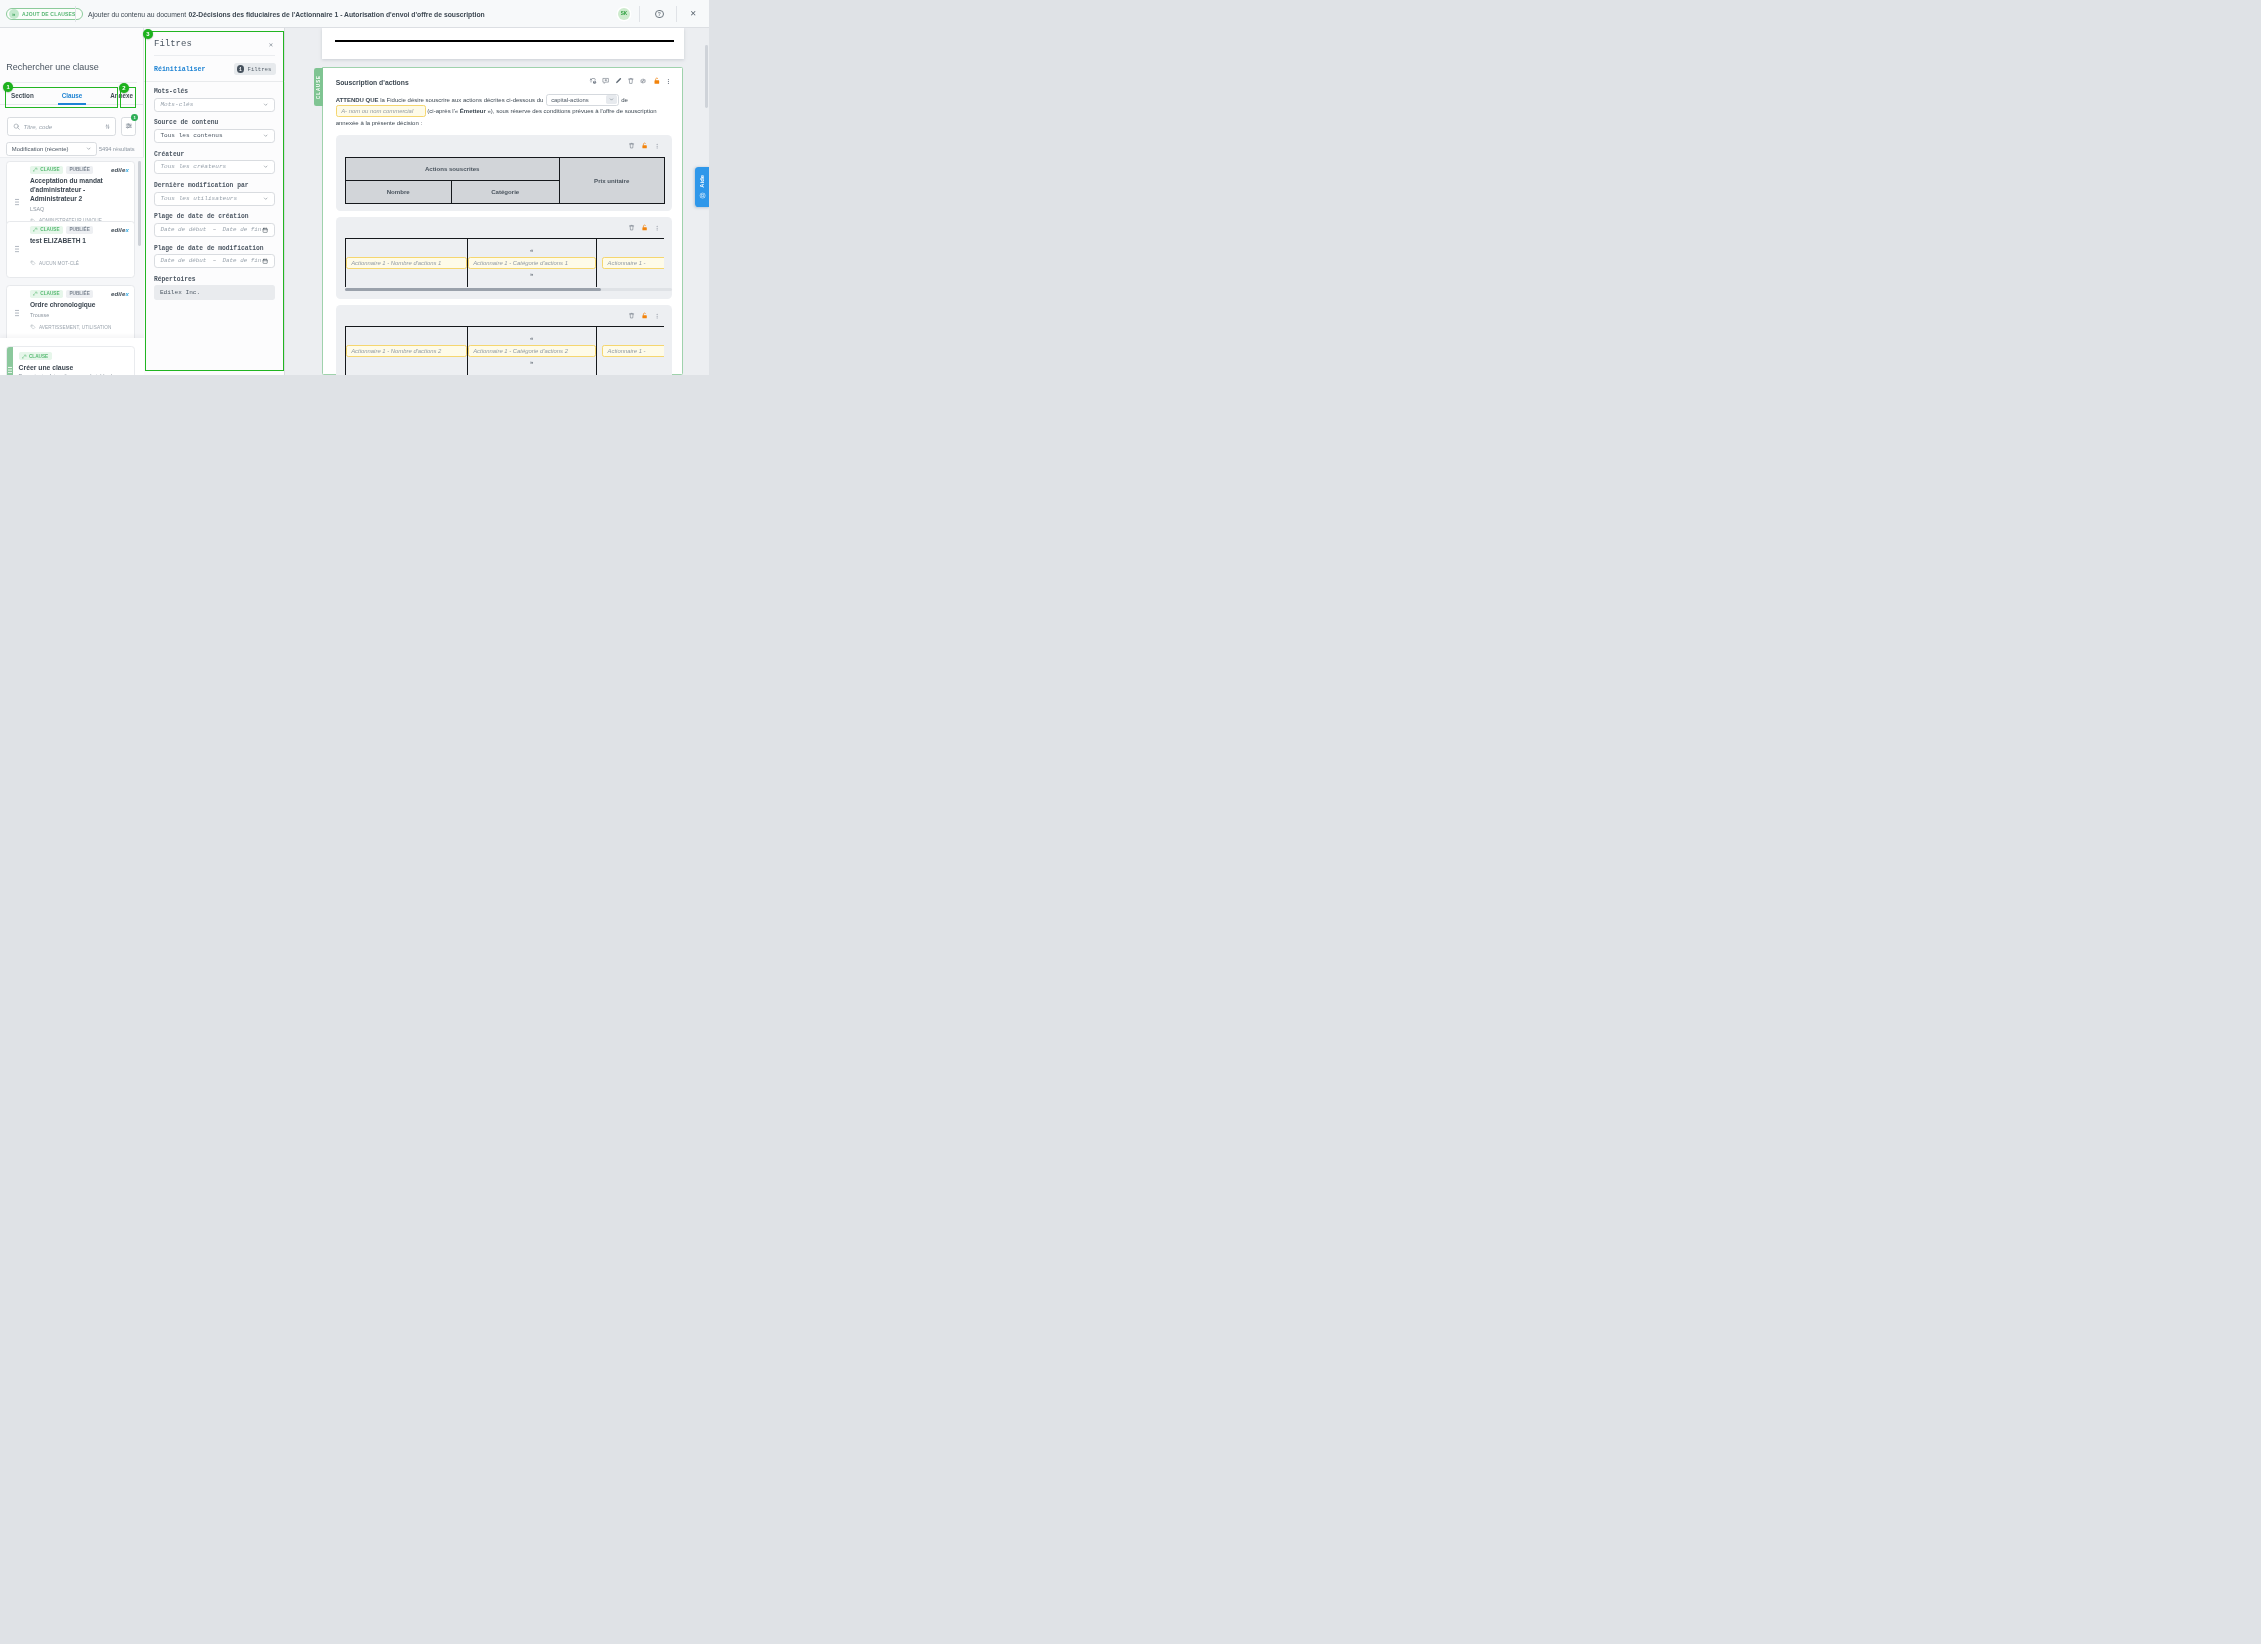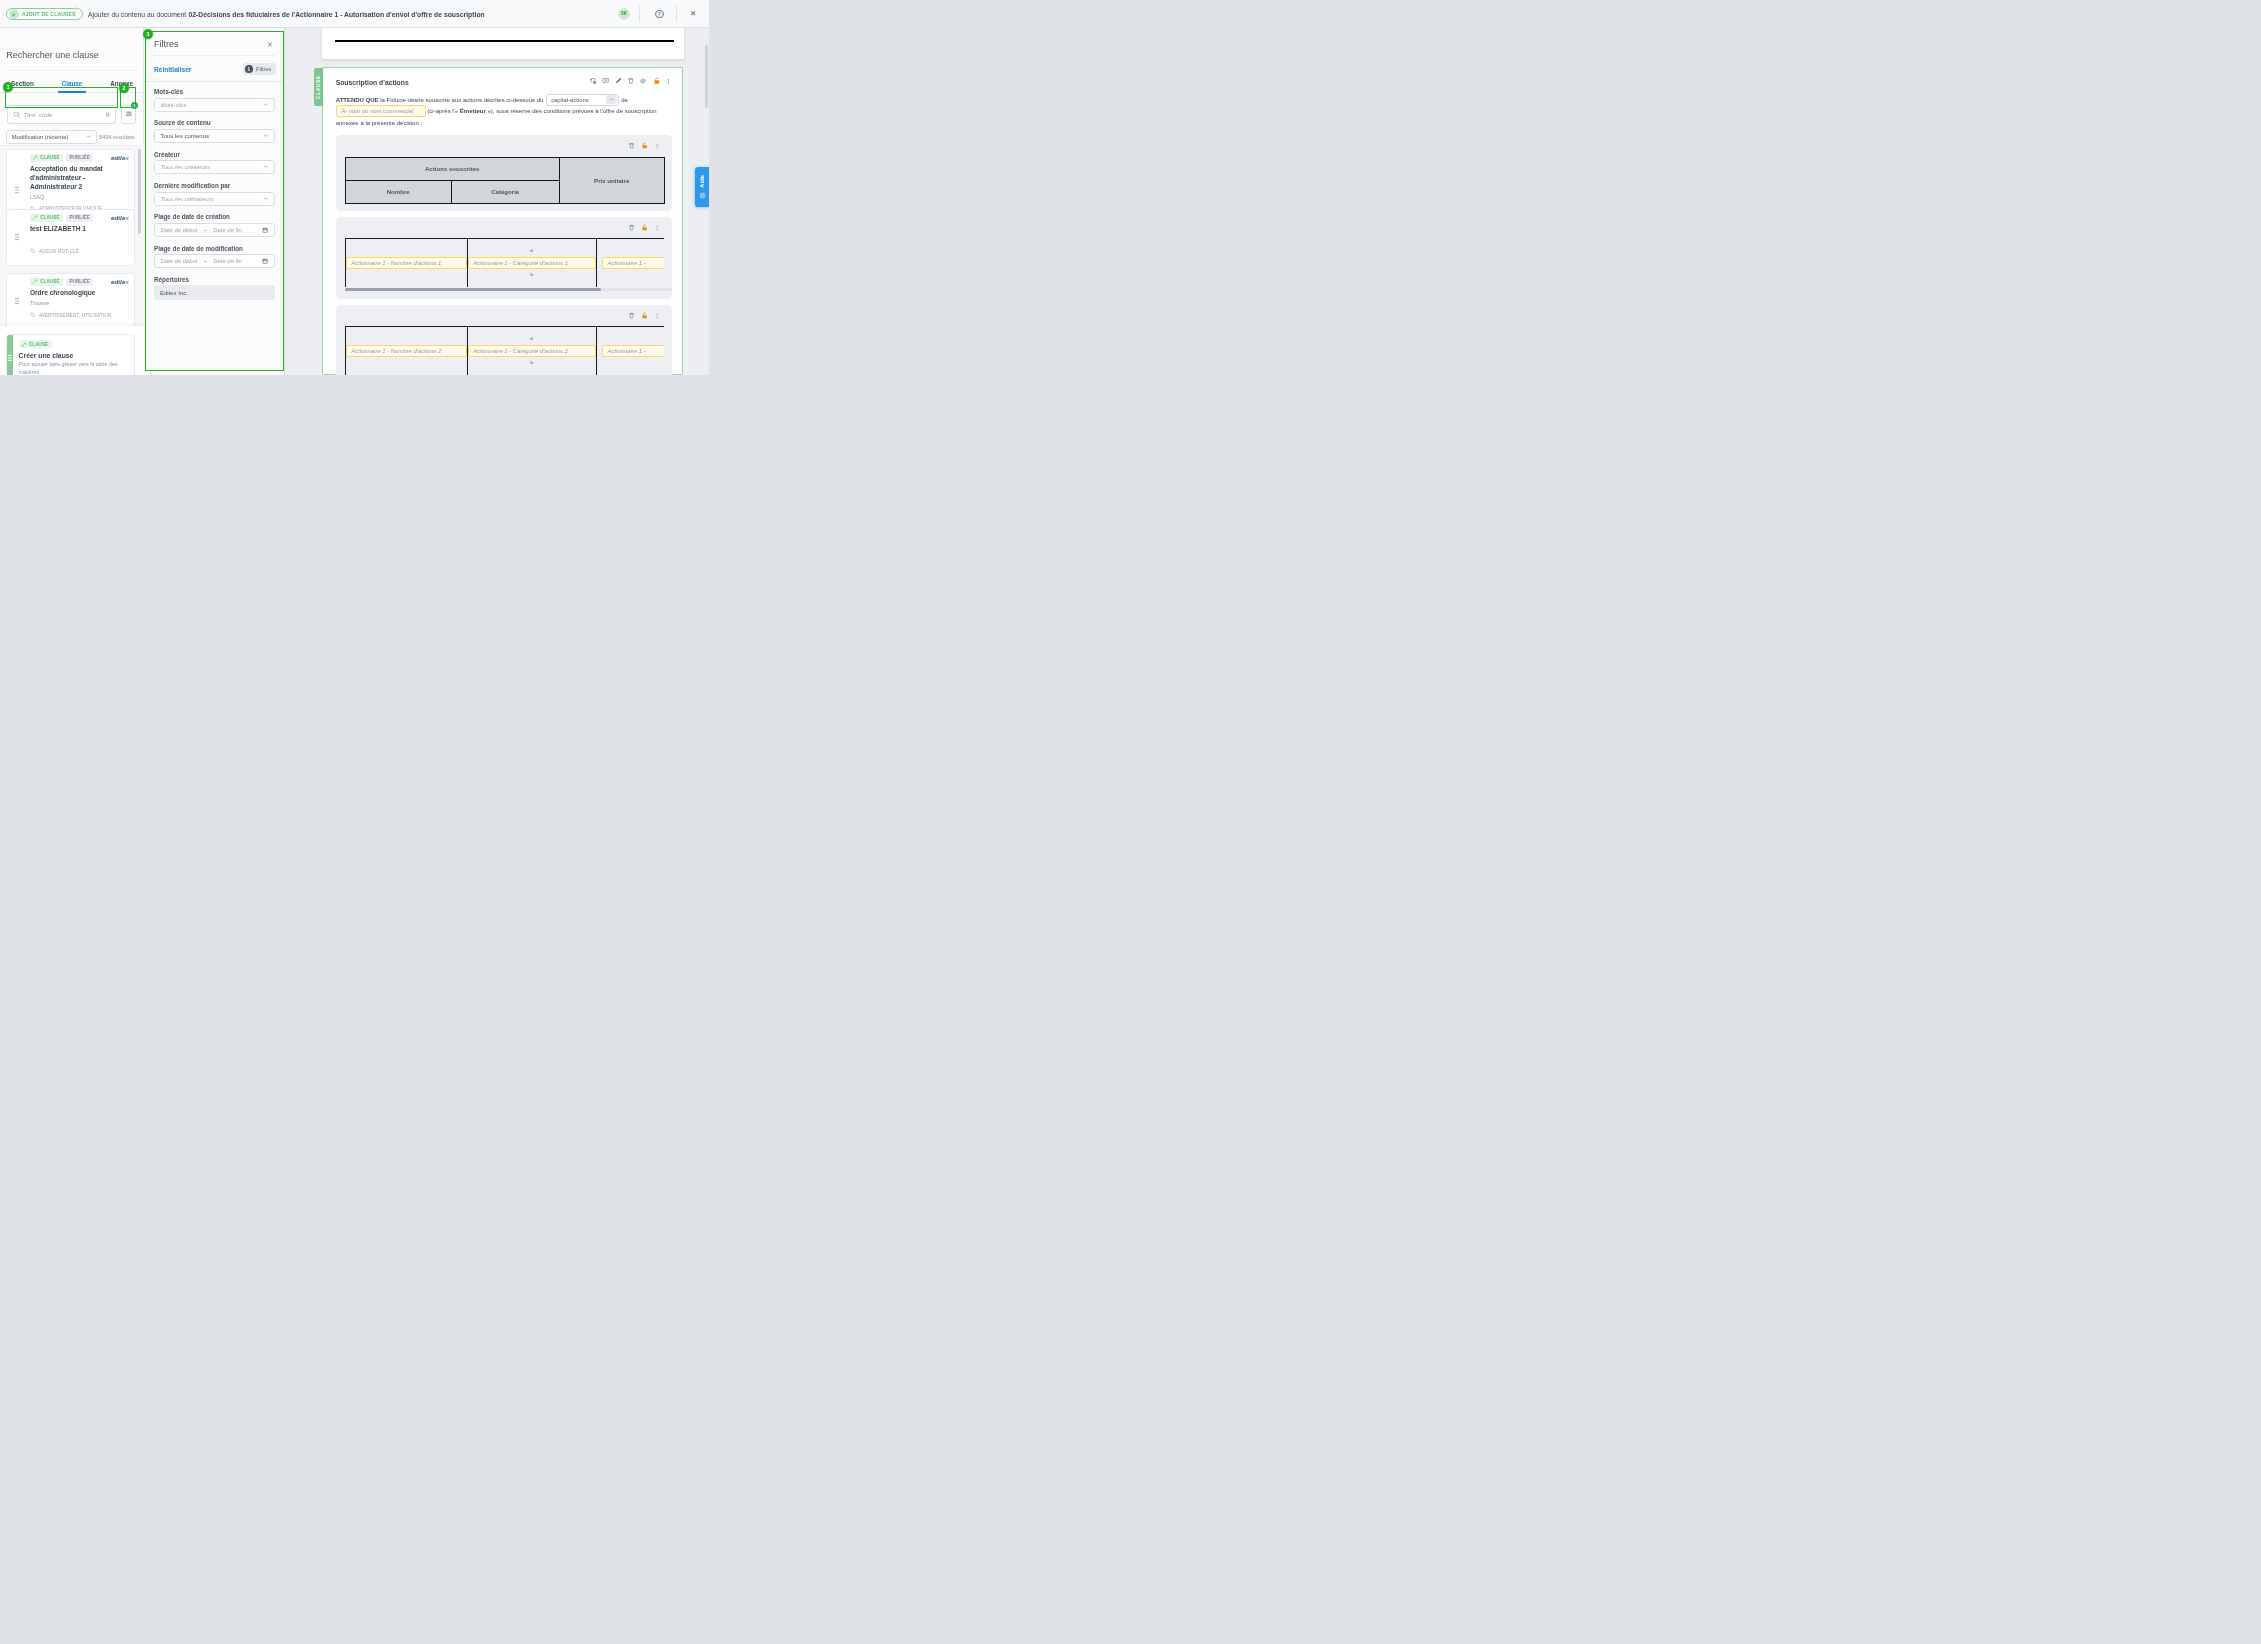--- a/index.html
+++ b/index.html
@@ -22,21 +22,21 @@
   .tb-title b{ margin-left:2.3px; }
   .avatar{ position:absolute; left:618px; top:8.1px; width:11.8px; height:11.8px; border-radius:50%;
            background:#cdebcd; color:#2d9e3d; font-size:4.7px; font-weight:bold; display:flex;
            align-items:center; justify-content:center; box-shadow:0 0 0 1.4px #fff; cursor:pointer; }
   .help-btn{ position:absolute; left:655px; top:9.5px; width:8.6px; height:8.6px; border-radius:50%;
              border:0.7px solid #6e7880; color:#6e7880; font-size:5px; font-weight:bold;
              display:flex; align-items:center; justify-content:center; cursor:pointer; }
   .close-btn{ position:absolute; left:690px; top:9px; font-size:7.7px; color:#55606b; cursor:pointer; }
 
   
-  .sidebar{ position:absolute; left:0; top:16px; width:144px; height:347px; background:#fcfcfd;
+  .sidebar{ position:absolute; left:0; top:28px; width:144px; height:347px; background:#fcfcfd;
             border-right:0.5px solid #e4e7ea; }
   .sb-heading{ position:absolute; left:6.3px; top:34px; font-size:9px; color:#4b5662; }
   .sb-hr{ position:absolute; left:6.3px; top:54px; width:131px; height:0.5px; background:#ebedf0; }
   .sb-tabs{ position:absolute; left:0; top:62px; width:144px; height:15px; border-bottom:0.5px solid #e7e9ec;
             display:flex; justify-content:space-between; padding:0 11px; }
   .sb-tab{ font-size:6.3px; font-weight:bold; color:#3f4a54; padding-top:1.8px; position:relative; cursor:pointer; }
   .sb-tab.active{ color:#1e83d3; }
   .sb-tab.active::after{ content:""; position:absolute; left:-4.1px; right:-4.1px; bottom:-0.5px; height:1.4px; background:#1e83d3; }
   .search-row{ position:absolute; left:7.2px; top:89px; }
   .search-box{ position:absolute; left:0; top:0; width:109px; height:18.5px; background:#fff;
@@ -86,21 +86,21 @@
               box-shadow:0 -1.8px 4.5px rgba(30,40,50,.05); }
   .create-card{ position:absolute; left:6.3px; top:8.1px; width:129px; height:47px; background:#fff;
                 border:0.5px solid #e9ebee; border-radius:3.6px; display:flex; overflow:hidden; cursor:pointer; }
   .create-bar{ width:5.9px; background:#8bc89c; flex:0 0 auto; display:flex; align-items:center; justify-content:center; }
   .create-body{ padding:4.5px 5.4px; }
   .create-title{ font-size:6.8px; font-weight:bold; color:#3c4650; margin-top:3.6px; }
   .create-desc{ font-size:5.4px; color:#8d96a0; line-height:1.45; margin-top:2.3px; }
 
   
   .filters{ position:absolute; left:144px; top:28px; width:141px; height:347px; background:#fcfcfd;
-            border-right:0.5px solid #d9dcdf; }
+            border-right:0.5px solid #d9dcdf;font-family:Liberation Mono, monospace; }
   .f-title{ position:absolute; left:10px; top:11px; font-size:9px; color:#4b5662; }
   .f-close{ position:absolute; right:11px; top:11.8px; font-size:7.2px; color:#7b8590; cursor:pointer; }
   .f-hr1{ position:absolute; left:10px; top:27px; width:121px; height:0.5px; background:#ebedf0; }
   .f-reset{ position:absolute; left:10px; top:38px; font-size:6.6px; font-weight:bold; color:#1e83d3; cursor:pointer; }
   .f-pill{ position:absolute; right:8.1px; top:35px; height:12.2px; background:#e7eaed; border-radius:2.7px;
            display:flex; align-items:center; gap:3.2px; padding:0 4.5px 0 2.3px; }
   .f-pill .pc{ width:7.7px; height:7.7px; border-radius:50%; background:#47525e; color:#fff; font-size:4.7px;
                font-weight:bold; display:flex; align-items:center; justify-content:center; }
   .f-pill .pl{ font-size:5.7px; color:#59636e; }
   .f-hr2{ position:absolute; left:0; top:53px; width:141px; height:0.5px; background:#e8eaec; }

